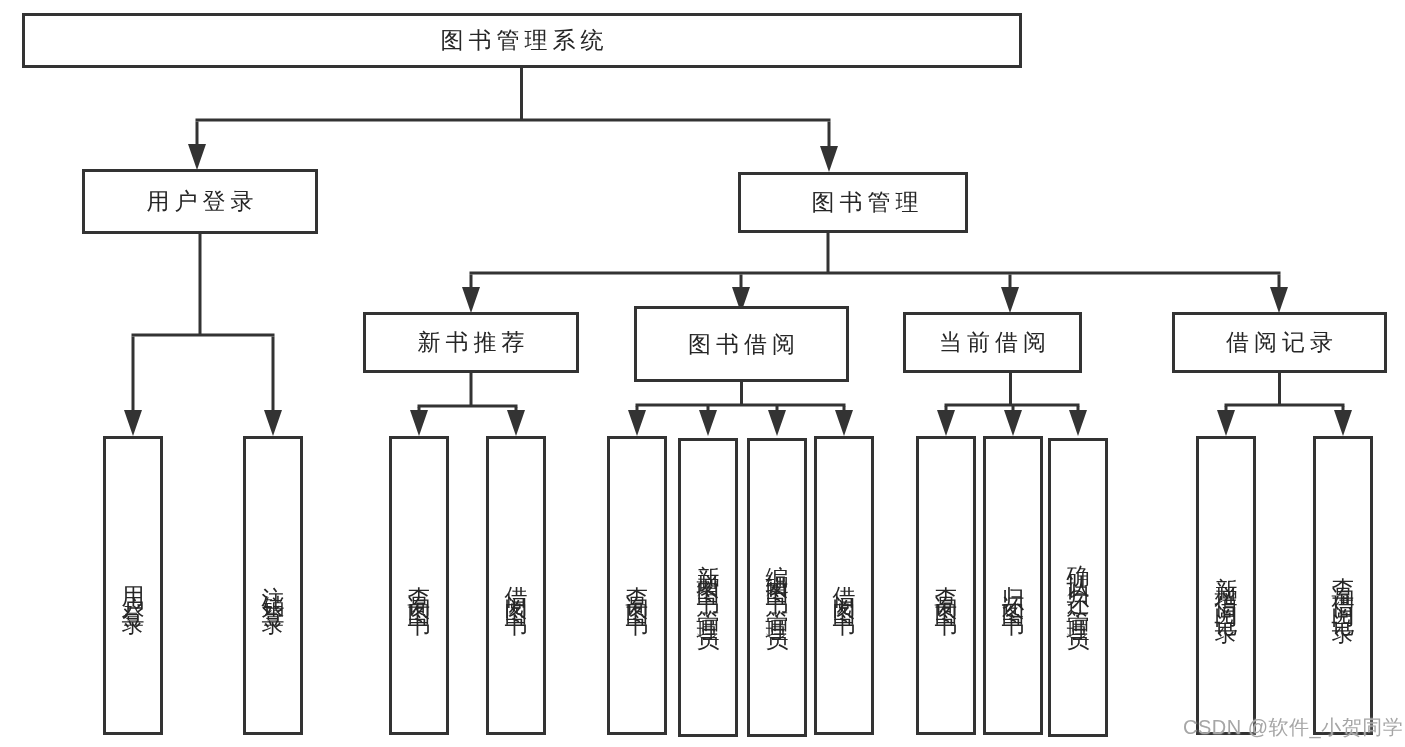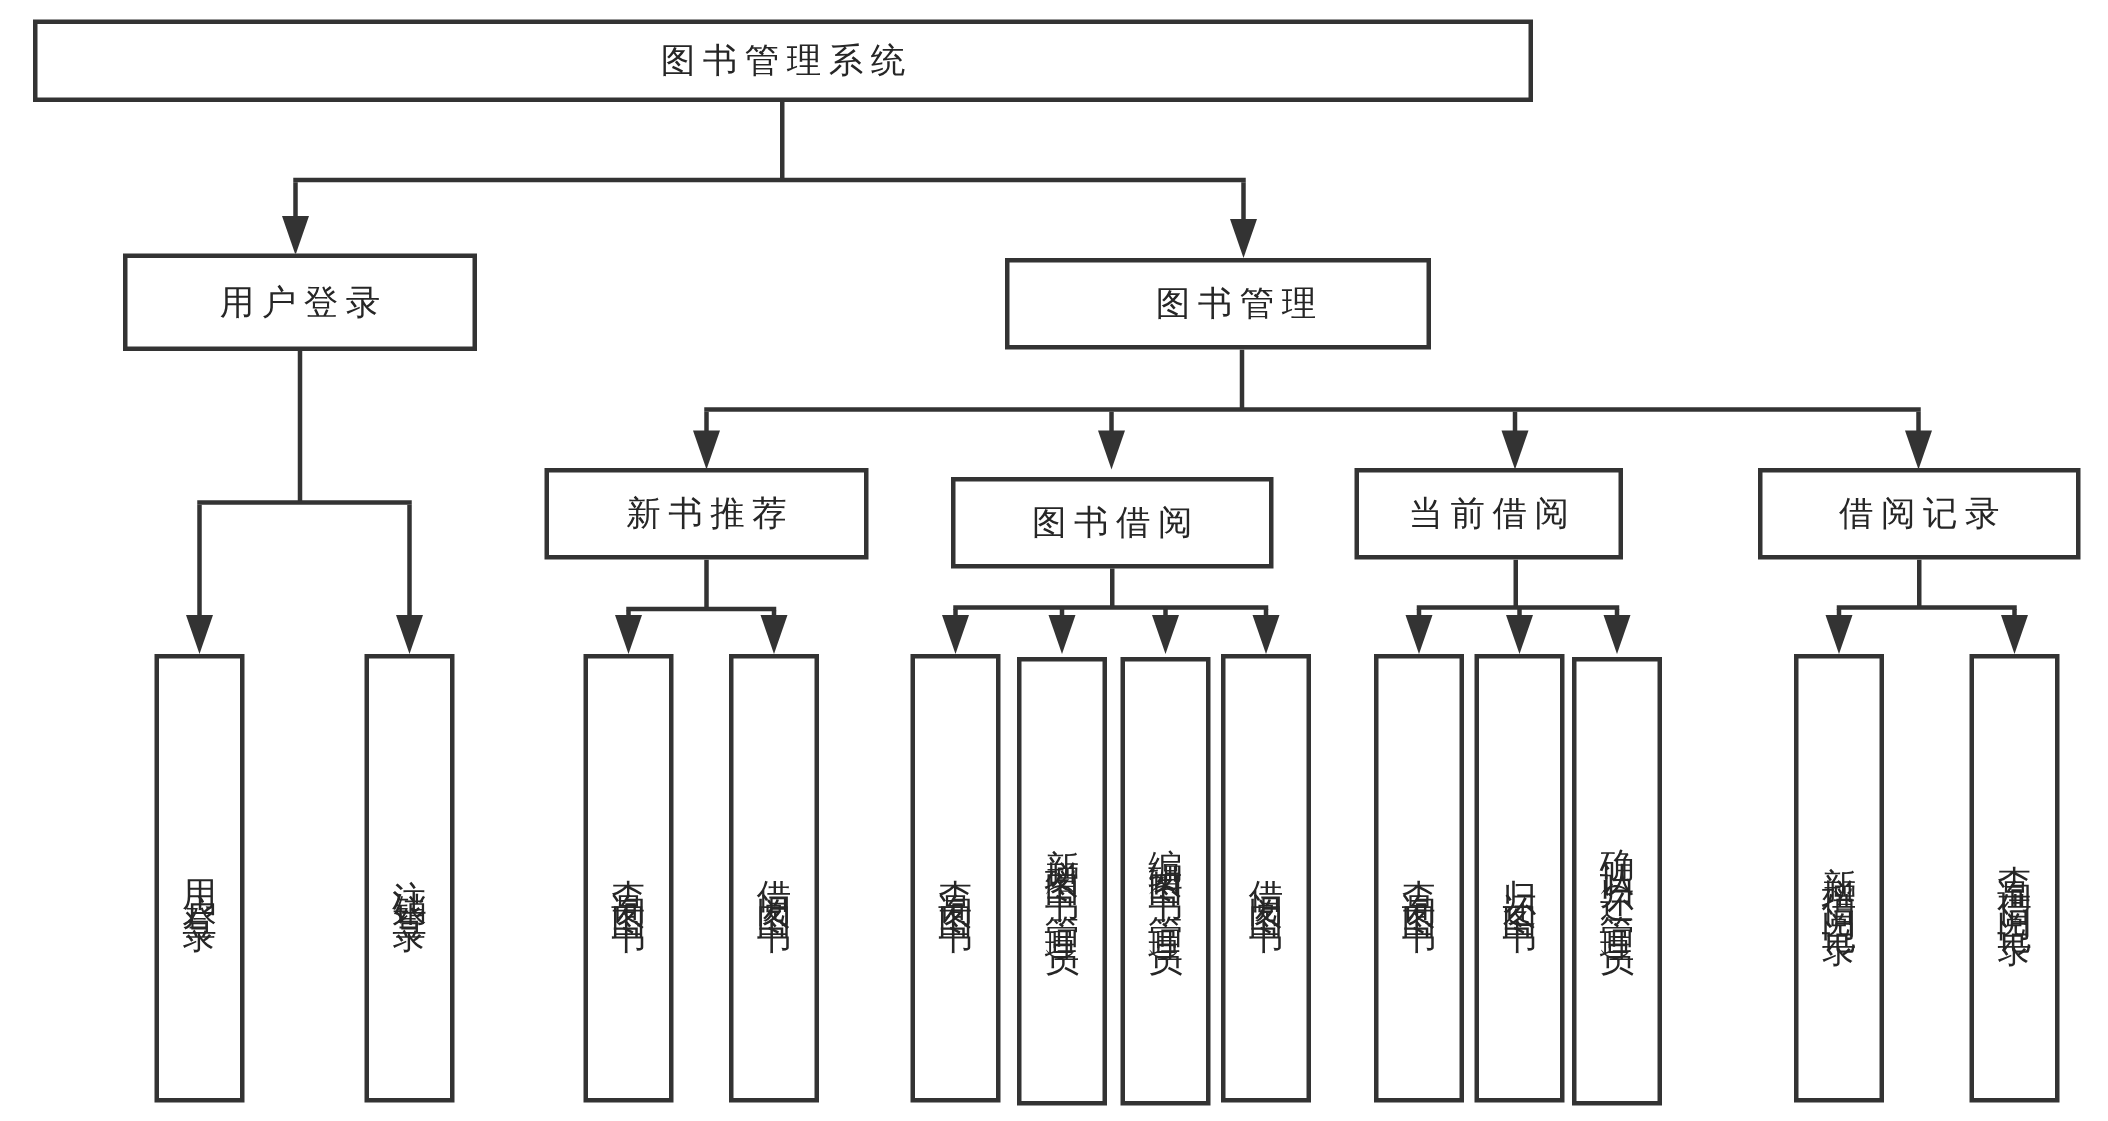--- a/index.html
+++ b/index.html
@@ -129,28 +129,28 @@
     </g>
   </svg>
 
   <div class="box" style="left:22px; top:13px; width:1000px; height:55px;">
     <span class="hlabel">图书管理系统</span>
   </div>
 
   <div class="box" style="left:82px; top:169px; width:236px; height:65px;">
     <span class="hlabel">用户登录</span>
   </div>
-  <div class="box" style="left:670px; top:172px; width:284px; height:61px;padding-left:24px;">
+  <div class="box" style="left:738px; top:172px; width:230px; height:61px;padding-left:24px;">
     <span class="hlabel">图书管理</span>
   </div>
 
   <div class="box" style="left:363px; top:312px; width:216px; height:61px;">
     <span class="hlabel">新书推荐</span>
   </div>
-  <div class="box" style="left:634px; top:318px; width:215px; height:61px;">
+  <div class="box" style="left:634px; top:306px; width:215px; height:76px;">
     <span class="hlabel">图书借阅</span>
   </div>
   <div class="box" style="left:903px; top:312px; width:179px; height:61px;">
     <span class="hlabel">当前借阅</span>
   </div>
   <div class="box" style="left:1172px; top:312px; width:215px; height:61px;">
     <span class="hlabel">借阅记录</span>
   </div>
 
   <div class="box" style="left:103px; top:436px; width:60px; height:299px;">
@@ -190,14 +190,15 @@
     <span class="vlabel">确认归还（管理员）</span>
   </div>
 
   <div class="box" style="left:1196px; top:436px; width:60px; height:299px;">
     <span class="vlabel">新增借阅记录</span>
   </div>
   <div class="box" style="left:1313px; top:436px; width:60px; height:299px;">
     <span class="vlabel">查询借阅记录</span>
   </div>
 
+  <div id="watermark">CSDN @软件_小贺同学</div>
 
 </div>
 
 </body></html>

